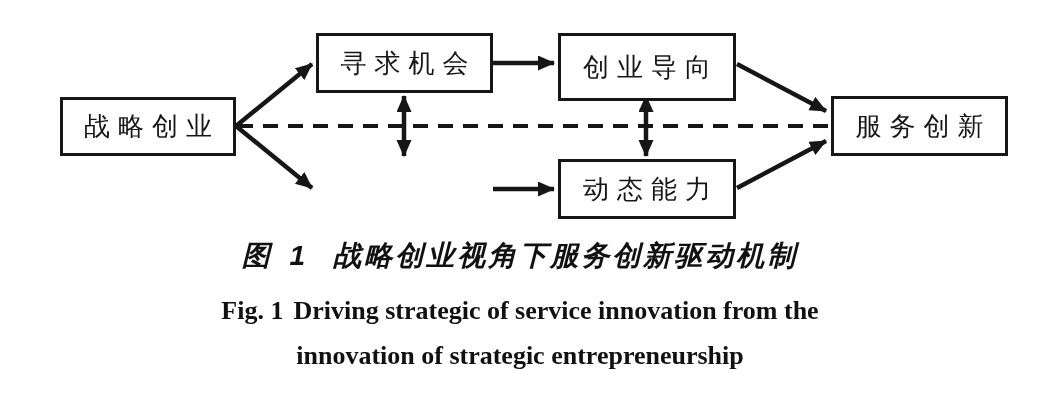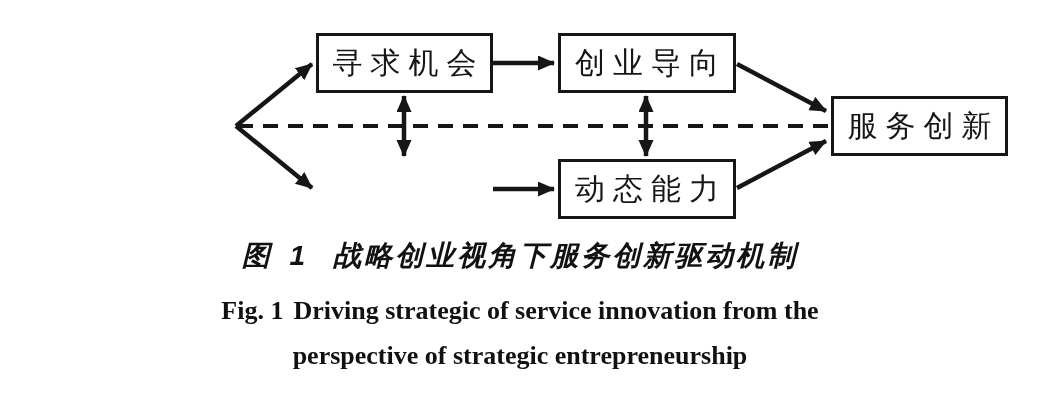--- a/index.html
+++ b/index.html
@@ -31,30 +31,30 @@
   }
   .node {
     position: absolute;
     box-sizing: border-box;
     border: 3px solid #161616;
     background: #ffffff;
     display: flex;
     align-items: center;
     justify-content: center;
     color: #161616;
-    font-size: 30px;
+    font-size: 26px;
     letter-spacing: 8px;
     padding-left: 8px; 
     white-space: nowrap;
     font-family: "Liberation Serif", "DejaVu Serif", serif;
   }
   .node-strategic   { left: 60px;  top: 97px;  width: 176px; height: 59px; }
   .node-seek-opp    { left: 316px; top: 33px;  width: 177px; height: 60px; }
   .node-seek-adv    { left: 316px; top: 159px; width: 177px; height: 60px; }
-  .node-ent-ori     { left: 558px; top: 33px;  width: 178px; height: 60px; }
+  .node-ent-ori     { left: 558px; top: 33px;  width: 178px; height: 68px; }
   .node-dyn-cap     { left: 558px; top: 159px; width: 178px; height: 60px; }
   .node-serv-inn    { left: 831px; top: 96px;  width: 177px; height: 60px; }
 
   .caption-zh {
     position: absolute;
     left: 0;
     top: 237px;
     width: 1040px;
     text-align: center;
     color: #111111;
@@ -110,31 +110,32 @@
 
       <line x1="404" y1="96" x2="404" y2="156" stroke="#161616" stroke-width="4.5" marker-start="url(#ahs)" marker-end="url(#ah)"></line>
 
       <line x1="646" y1="96" x2="646" y2="156" stroke="#161616" stroke-width="4.5" marker-start="url(#ahs)" marker-end="url(#ah)"></line>
 
       <line x1="737" y1="64" x2="826" y2="111" stroke="#161616" stroke-width="4.5" marker-end="url(#ah)"></line>
 
       <line x1="737" y1="188" x2="826" y2="141" stroke="#161616" stroke-width="4.5" marker-end="url(#ah)"></line>
     </svg>
 
+    <div class="node node-strategic">战略创业</div>
     <div class="node node-seek-opp">寻求机会</div>
     <div class="node node-ent-ori">创业导向</div>
     <div class="node node-dyn-cap">动态能力</div>
     <div class="node node-serv-inn">服务创新</div>
   </div>
 
   <div class="caption-zh">
     <span class="prefix">图 1</span><span>战略创业视角下服务创新驱动机制</span>
   </div>
 
   <div class="caption-en caption-en-1">
     <span class="prefix">Fig. 1</span><span>Driving strategic of service innovation from the</span>
   </div>
 
   <div class="caption-en caption-en-2">
-    <span>perspective of strategic entrepreneurship</span>
+    <span>innovation of strategic entrepreneurship</span>
   </div>
 
 </div>
 
 </body></html>

